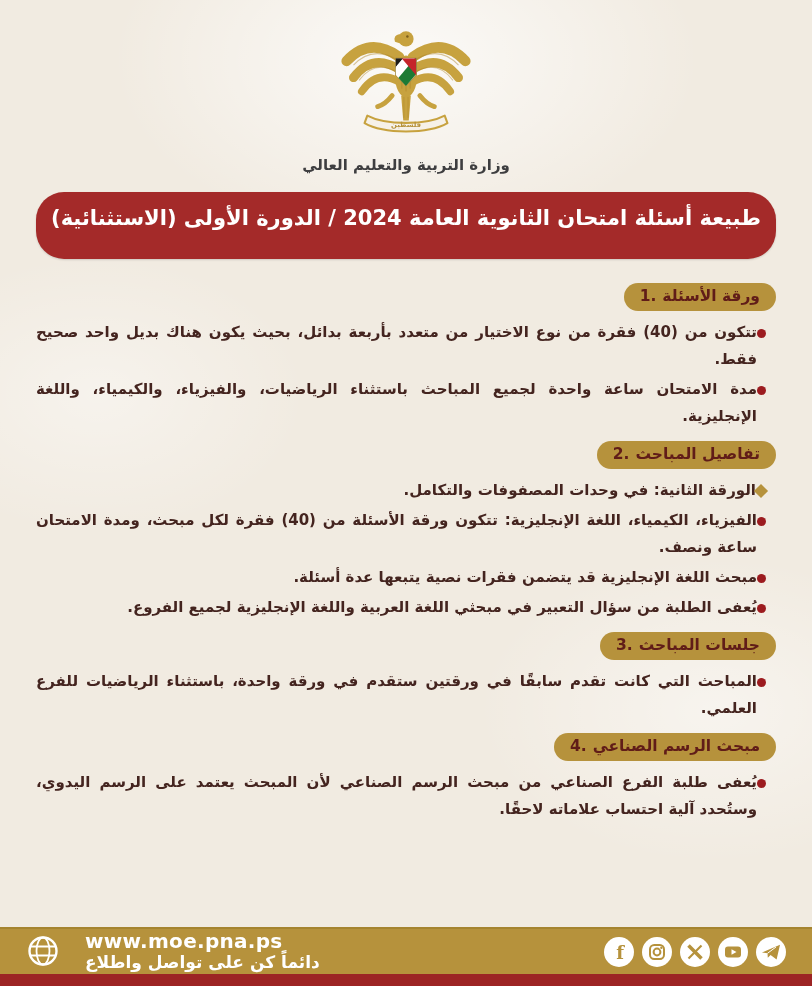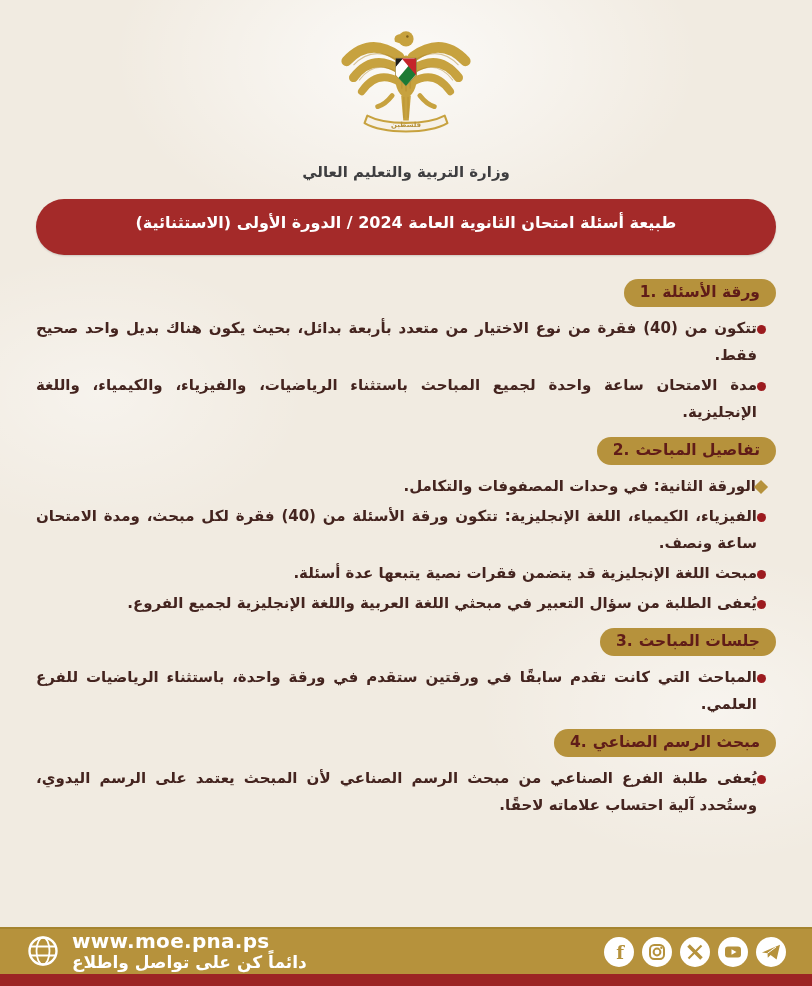--- a/index.html
+++ b/index.html
@@ -9,26 +9,26 @@
     display:flex; flex-direction:column;
     font-family:"DejaVu Sans", sans-serif; font-weight:bold;
     background:
       radial-gradient(ellipse 420px 260px at 50% 6%, rgba(255,255,255,.75), rgba(255,255,255,0) 70%),
       radial-gradient(ellipse 300px 200px at 12% 40%, rgba(255,255,255,.4), rgba(255,255,255,0) 70%),
       radial-gradient(ellipse 340px 220px at 88% 72%, rgba(255,255,255,.45), rgba(255,255,255,0) 70%),
       #f1ebe1;
   }
   
   .header{ text-align:center; padding-top:18px; }
-  .ministry-name{ font-size:15px; color:#3e3e40; margin-top:19px; }
+  .ministry-name{ font-size:15px; color:#3e3e40; margin-top:12px; }
   
   .title-banner{
     margin:18px 36px 0; background:#a42a29; color:#ffffff;
     border-radius:28px; text-align:center; direction:rtl;
-    font-size:16px; padding:14px 12px 23px;
+    font-size:21px; padding:14px 12px 29px;
     box-shadow:0 1px 2px rgba(0,0,0,.15);
   }
   
   .content{ flex:1 1 auto; direction:rtl; padding:24px 36px 0; overflow:hidden; }
   .section{ margin-bottom:11px; }
   .section-pill{
     display:inline-flex; direction:ltr; align-items:baseline; gap:6px;
     background:#b6923c; color:#601c18; border-radius:16px;
     padding:4px 16px 6px; font-size:15.5px; margin-bottom:8px;
   }
@@ -38,21 +38,21 @@
   .item-text{ flex:1 1 auto; text-align:justify; }
   .marker{ flex:0 0 auto; margin-top:10px; }
   .marker.circle{ width:9px; height:9px; border-radius:50%; background:#9c1b1f; }
   .marker.diamond{ width:10px; height:10px; background:#b6923c; transform:rotate(45deg); margin-top:9px; }
   
   .footer{
     margin-top:auto; height:47px; background:#b6923c; border-top:2px solid #a5842f;
     display:flex; align-items:center; padding:0 26px; direction:ltr; flex:0 0 auto;
   }
   .footer-left{ display:flex; align-items:center; gap:12px; color:#ffffff; }
-  .footer-texts{ display:flex; flex-direction:column; line-height:1.15; }
+  .footer-texts{ display:flex; flex-direction:column; line-height:1.15;margin-left:13px; }
   .website{ font-size:20px; letter-spacing:.3px; }
   .tagline{ font-size:17px; direction:rtl; text-align:right; }
   .footer-right{ margin-left:auto; display:flex; gap:8px; align-items:center; }
   .social{ width:30px; height:30px; border-radius:50%; background:#ffffff;
            display:flex; align-items:center; justify-content:center; }
   .bottom-strip{ height:12px; background:#9c2424; flex:0 0 auto; }
 </style>
 </head>
 <body>
 

